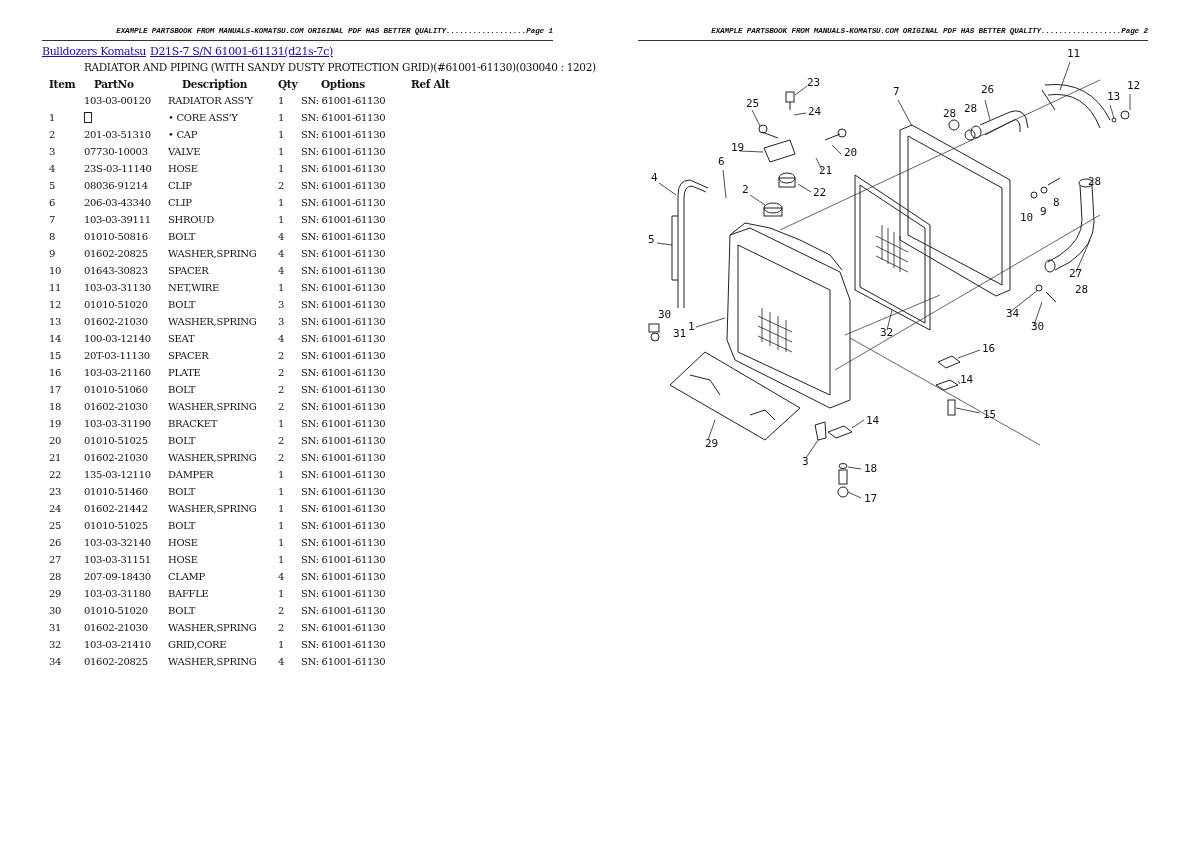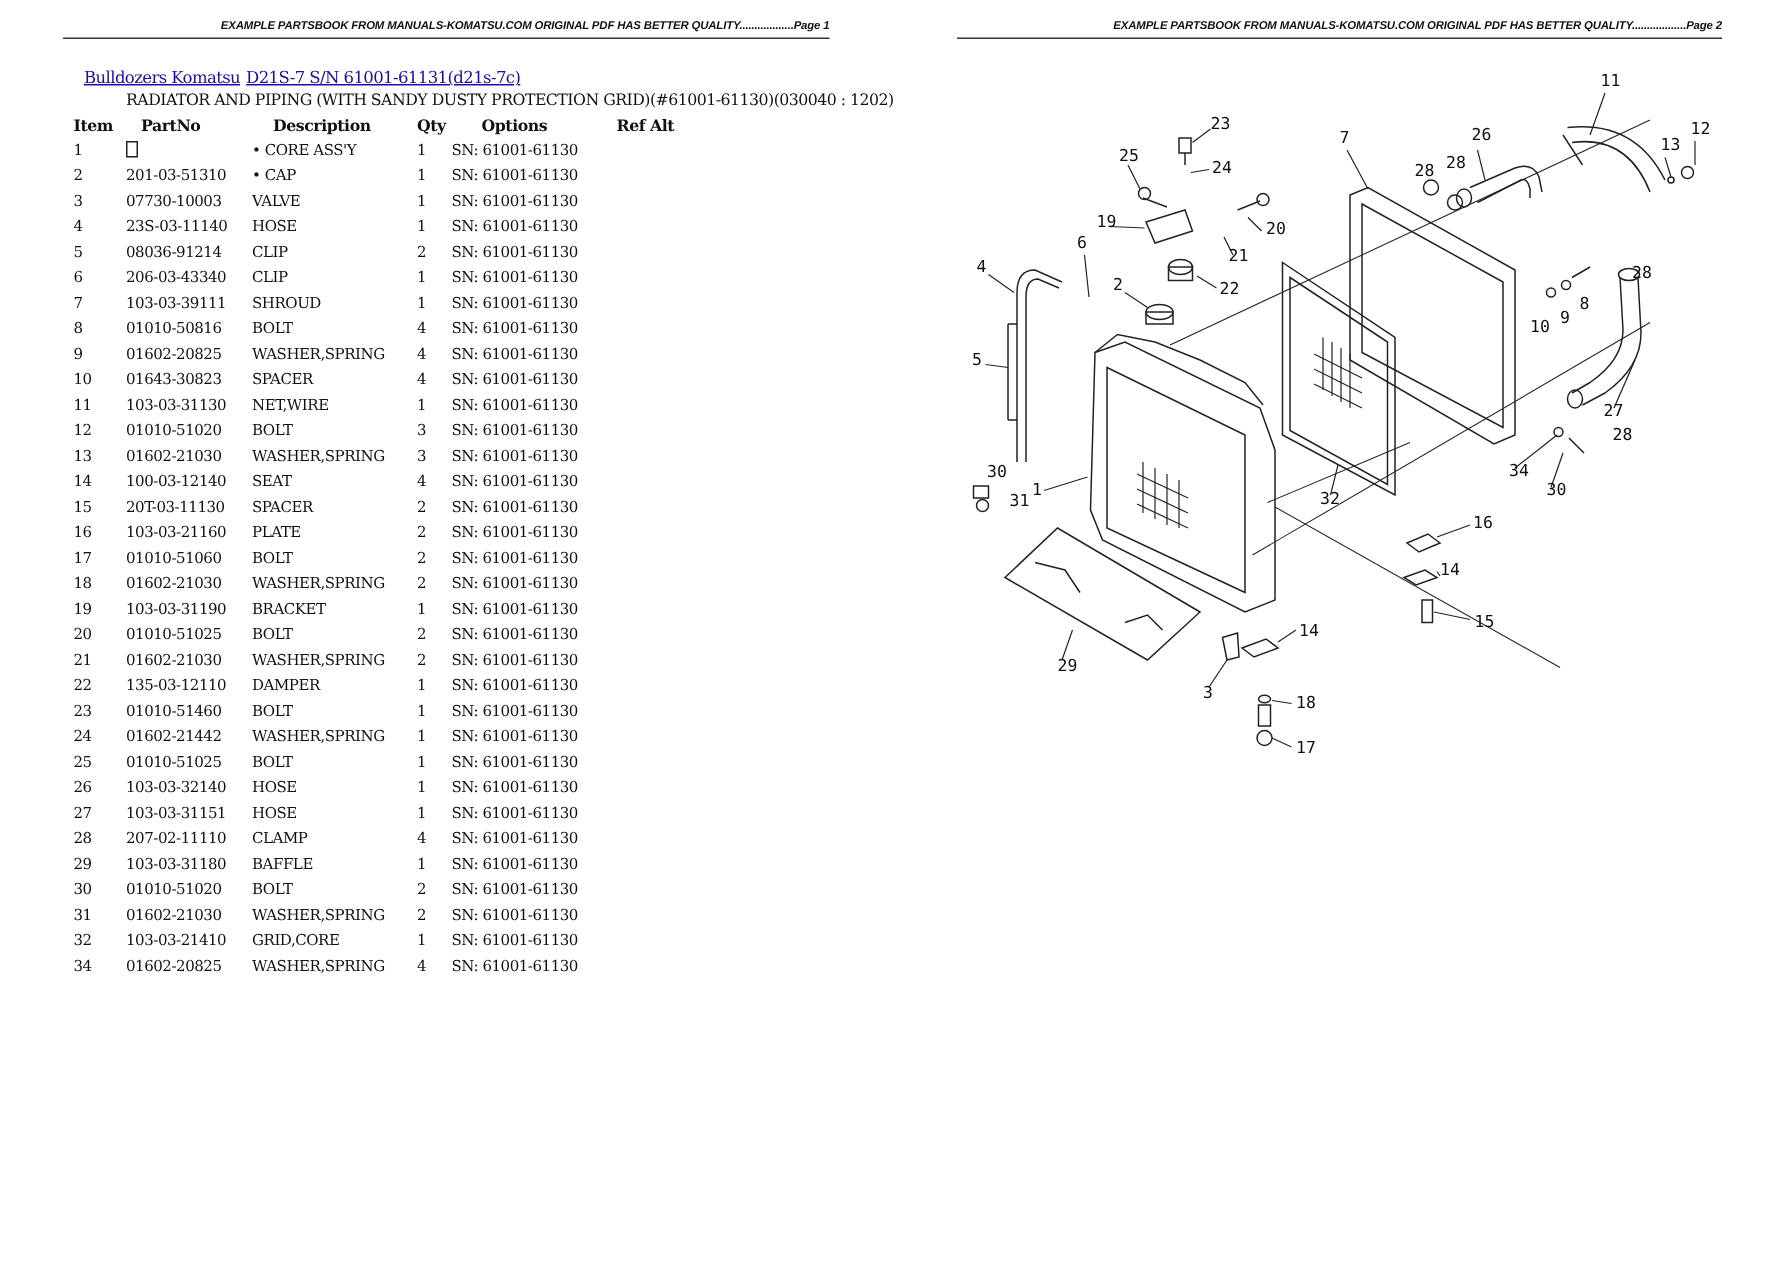--- a/index.html
+++ b/index.html
@@ -1,23 +1,23 @@
 <!DOCTYPE html>
 <html><head>
 <meta charset="utf-8">
 <style>
   html, body { margin: 0; padding: 0; background: #ffffff; }
   body { width: 1190px; height: 842px; position: relative; overflow: hidden;
          font-family: "DejaVu Serif", "Liberation Serif", serif; color: #111; }
-  .page-header { position: absolute; top: 12px; height: 13px; border-bottom: 1px solid #333;
-                 font-family: Liberation Sans, sans-serif; font-style: italic; font-weight: bold;
+  .page-header { position: absolute; top: 27px; height: 13px; border-bottom: 1px solid #333;
+                 font-family: Liberation Mono, monospace; font-style: italic; font-weight: bold;
                  font-size: 7.6px; text-align: right; letter-spacing: -0.1px; white-space: nowrap; }
   #hdr1 { left: 42px; width: 511px; }
   #hdr2 { left: 638px; width: 510px; }
-  .breadcrumb { position: absolute; left: 56px; top: 45px; font-size: 11px; white-space: nowrap; }
+  .breadcrumb { position: absolute; left: 42px; top: 45px; font-size: 11px; white-space: nowrap; }
   .breadcrumb a { color: #1a0dab; text-decoration: underline; font-family: "DejaVu Serif", serif; letter-spacing: -0.4px; }
   .breadcrumb .sep { display: inline-block; width: 4px; }
   .subtitle { position: absolute; left: 42px; top: 61px; font-size: 10.5px; white-space: nowrap; letter-spacing: -0.35px; margin-left: 42px; }
   table.parts { position: absolute; left: 43px; top: 76px; border-collapse: collapse;
                 font-size: 10px; letter-spacing: -0.3px; }
   table.parts th { font-weight: bold; text-align: left; height: 16px; padding: 0; font-size: 10.5px; }
   table.parts td { height: 17px; padding: 0; white-space: nowrap; vertical-align: middle; }
   .c-item { width: 35px; padding-left: 6px !important; }
   .c-part { width: 74px; }
   .c-desc { width: 96px; }
@@ -50,20 +50,28 @@
       <th class="c-item">Item</th>
       <th class="c-part">PartNo</th>
       <th class="c-desc">Description</th>
       <th class="c-qty">Qty</th>
       <th class="c-opt">Options</th>
       <th class="c-ref">Ref Alt</th>
     </tr>
   </thead>
   <tbody id="parts-body">
       <tr>
+        <td class="c-item"></td>
+        <td class="c-part">103-03-00120</td>
+        <td class="c-desc">RADIATOR ASS'Y</td>
+        <td class="c-qty">1</td>
+        <td class="c-opt">SN: 61001-61130</td>
+        <td class="c-ref"></td>
+      </tr>
+      <tr>
         <td class="c-item">1</td>
         <td class="c-part"><span class="box-glyph"></span></td>
         <td class="c-desc">• CORE ASS'Y</td>
         <td class="c-qty">1</td>
         <td class="c-opt">SN: 61001-61130</td>
         <td class="c-ref"></td>
       </tr>
       <tr>
         <td class="c-item">2</td>
         <td class="c-part">201-03-51310</td>
@@ -267,21 +275,21 @@
       <tr>
         <td class="c-item">27</td>
         <td class="c-part">103-03-31151</td>
         <td class="c-desc">HOSE</td>
         <td class="c-qty">1</td>
         <td class="c-opt">SN: 61001-61130</td>
         <td class="c-ref"></td>
       </tr>
       <tr>
         <td class="c-item">28</td>
-        <td class="c-part">207-02-11110</td>
+        <td class="c-part">207-09-18430</td>
         <td class="c-desc">CLAMP</td>
         <td class="c-qty">4</td>
         <td class="c-opt">SN: 61001-61130</td>
         <td class="c-ref"></td>
       </tr>
       <tr>
         <td class="c-item">29</td>
         <td class="c-part">103-03-31180</td>
         <td class="c-desc">BAFFLE</td>
         <td class="c-qty">1</td>

